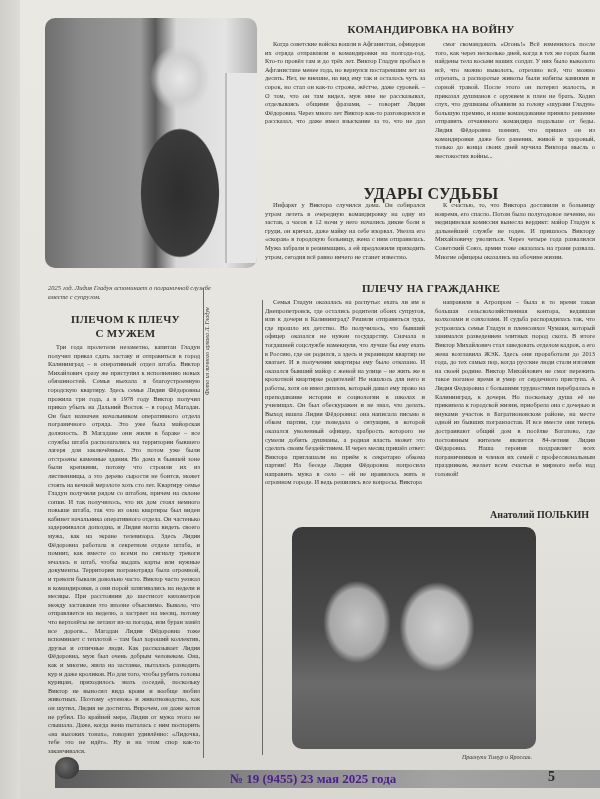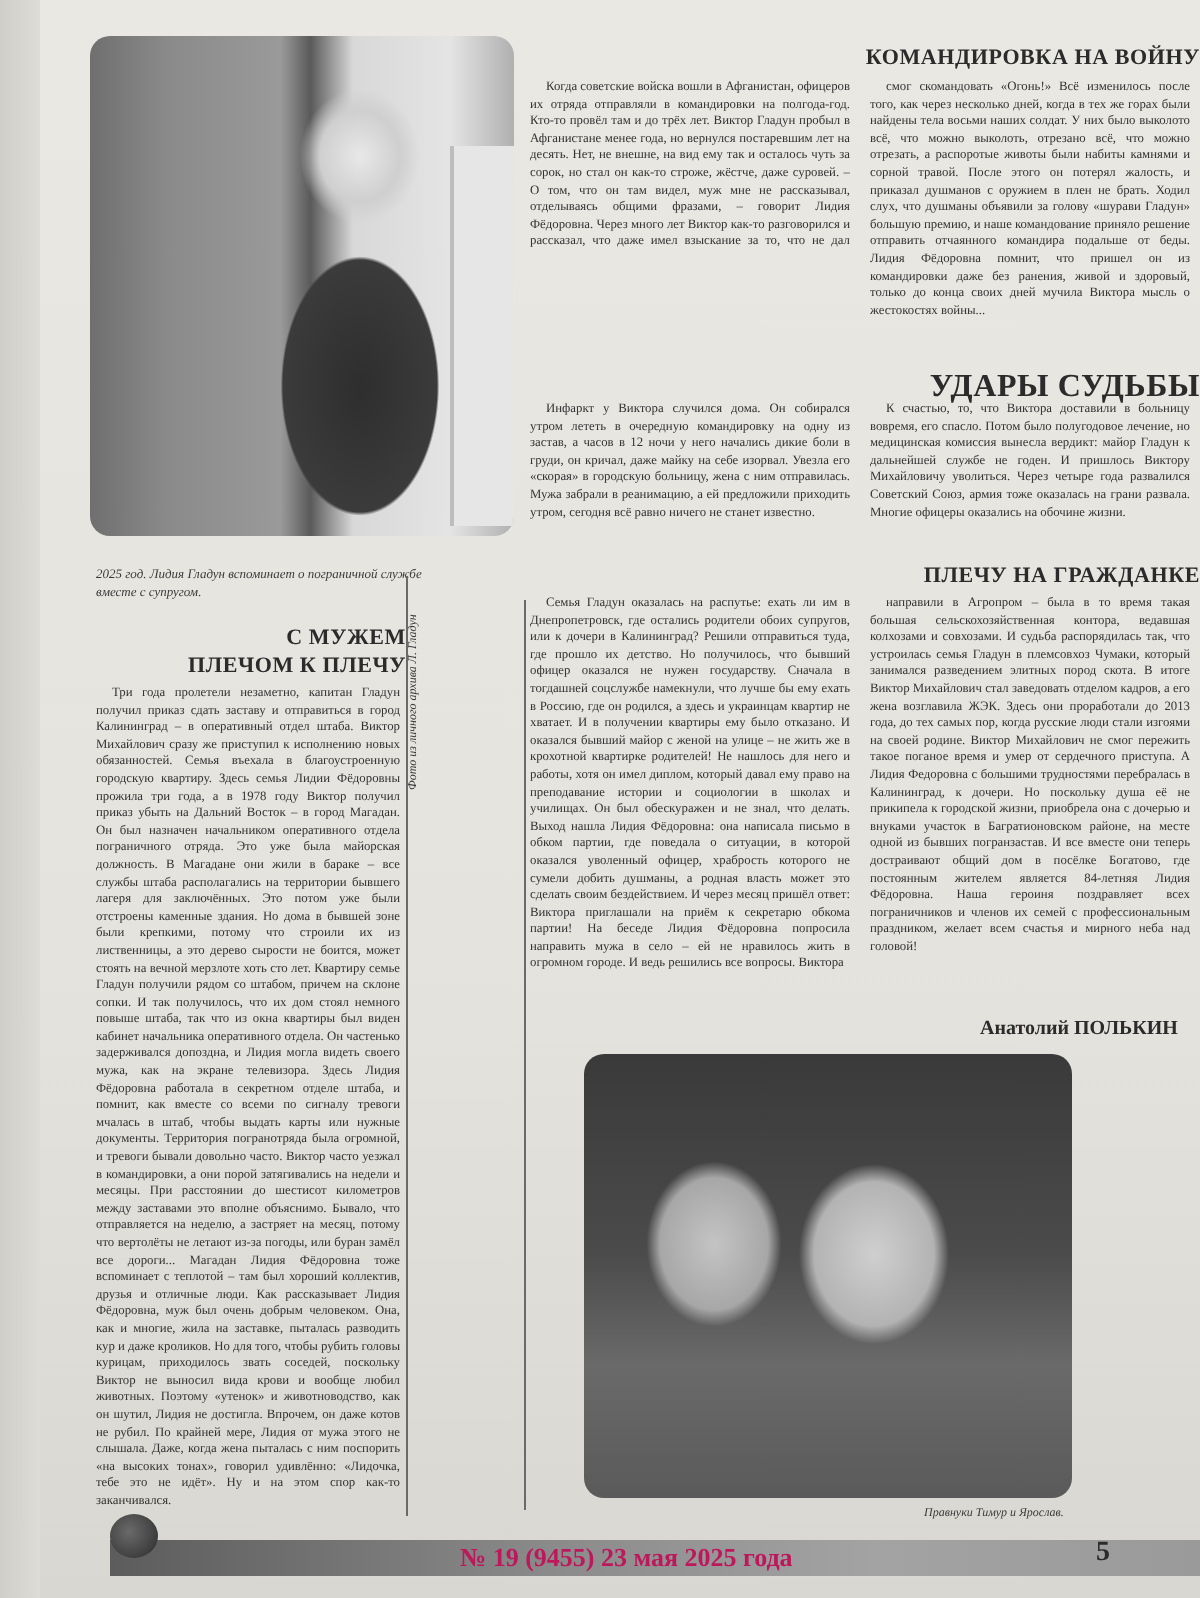--- a/index.html
+++ b/index.html
@@ -11,26 +11,26 @@
      radial-gradient(ellipse 40px 45px at 135px 60px,#e8e8e8 0%,#cfcfcf 50%,transparent 75%),
      radial-gradient(ellipse 55px 90px at 135px 175px,#2e2e2e 0%,#3b3b3b 70%,transparent 72%),
      linear-gradient(90deg,#6f6f6f 0%,#8a8a8a 18%,#9a9a9a 45%,#5a5a5a 52%,#d8d8d8 62%,#e4e4e4 85%,#b0b0b0 100%);}
   .photo1 .fridge{position:absolute;left:180px;top:55px;width:60px;height:190px;background:#e6e6e6;border-left:2px solid #bdbdbd;}
   .photo2{left:292px;top:527px;width:244px;height:222px;background:
      radial-gradient(ellipse 50px 60px at 145px 100px,#cfcfcf 0%,#b3b3b3 60%,transparent 75%),
      radial-gradient(ellipse 45px 55px at 65px 95px,#c4c4c4 0%,#a7a7a7 60%,transparent 75%),
      linear-gradient(180deg,#3a3a3a 0%,#4b4b4b 45%,#6a6a6a 70%,#5a5a5a 100%);}
   .caption{position:absolute;font-style:italic;font-size:6.5px;line-height:9px;color:#3a3a3a;}
   .vcaption{position:absolute;font-style:italic;font-size:6px;color:#3a3a3a;transform:rotate(-90deg);transform-origin:left top;white-space:nowrap;}
-  .headline{position:absolute;font-weight:bold;text-align:right;color:#2b2b2b;letter-spacing:0.3px;}
+  .headline{position:absolute;font-weight:bold;text-align:center;color:#2b2b2b;letter-spacing:0.3px;}
   .col{position:absolute;font-size:6.4px;line-height:8.6px;text-align:justify;color:#333;}
   .col p{margin:0;text-indent:8px;}
   .vline{position:absolute;width:1px;background:#6a6a6a;}
   .footer-bar{position:absolute;left:55px;top:770px;width:545px;height:18px;background:linear-gradient(90deg,#5c5c5c,#8a8a8a 40%,#a3a3a3 70%,#9a9a9a);}
-  .footer-text{position:absolute;left:230px;top:771px;font-size:13px;font-weight:bold;color:#be185d;}
+  .footer-text{position:absolute;left:230px;top:771px;font-size:13px;font-weight:bold;color:#4c1d95;}
   .footer-page{position:absolute;left:548px;top:769px;font-size:14px;font-weight:bold;color:#2b2b2b;}
   .logo{position:absolute;left:55px;top:757px;width:24px;height:22px;border-radius:50%;background:radial-gradient(circle at 40% 40%,#6a6a6a,#2b2b2b);}
   .author{position:absolute;font-weight:bold;font-size:10px;color:#2b2b2b;}
 </style>
 </head>
 <body>
 
 <div class="leftshade"></div>
 <div class="sheet"></div>
 
@@ -60,22 +60,22 @@
 <div class="vline" style="left:262px;top:300px;height:455px;"></div>
 <div class="col" style="left:265px;top:298px;width:160px;height:223px;overflow:hidden;">
     <p>Семья Гладун оказалась на распутье: ехать ли им в Днепропетровск, где остались родители обоих супругов, или к дочери в Калининград? Решили отправиться туда, где прошло их детство. Но получилось, что бывший офицер оказался не нужен государству. Сначала в тогдашней соцслужбе намекнули, что лучше бы ему ехать в Россию, где он родился, а здесь и украинцам квартир не хватает. И в получении квартиры ему было отказано. И оказался бывший майор с женой на улице – не жить же в крохотной квартирке родителей! Не нашлось для него и работы, хотя он имел диплом, который давал ему право на преподавание истории и социологии в школах и училищах. Он был обескуражен и не знал, что делать. Выход нашла Лидия Фёдоровна: она написала письмо в обком партии, где поведала о ситуации, в которой оказался уволенный офицер, храбрость которого не сумели добить душманы, а родная власть может это сделать своим бездействием. И через месяц пришёл ответ: Виктора приглашали на приём к секретарю обкома партии! На беседе Лидия Фёдоровна попросила направить мужа в село – ей не нравилось жить в огромном городе. И ведь решились все вопросы. Виктора</p>
   </div>
 <div class="col" style="left:435px;top:298px;width:160px;height:203px;overflow:hidden;">
     <p>направили в Агропром – была в то время такая большая сельскохозяйственная контора, ведавшая колхозами и совхозами. И судьба распорядилась так, что устроилась семья Гладун в племсовхоз Чумаки, который занимался разведением элитных пород скота. В итоге Виктор Михайлович стал заведовать отделом кадров, а его жена возглавила ЖЭК. Здесь они проработали до 2013 года, до тех самых пор, когда русские люди стали изгоями на своей родине. Виктор Михайлович не смог пережить такое поганое время и умер от сердечного приступа. А Лидия Федоровна с большими трудностями перебралась в Калининград, к дочери. Но поскольку душа её не прикипела к городской жизни, приобрела она с дочерью и внуками участок в Багратионовском районе, на месте одной из бывших погранзастав. И все вместе они теперь достраивают общий дом в посёлке Богатово, где постоянным жителем является 84-летняя Лидия Фёдоровна. Наша героиня поздравляет всех пограничников и членов их семей с профессиональным праздником, желает всем счастья и мирного неба над головой!</p>
   </div>
 <div class="author" style="left:490px;top:509px;">Анатолий ПОЛЬКИН</div>
 
 <div class="headline" style="left:48px;top:312px;width:155px;font-size:11px;line-height:14px;">
+  <div>ПЛЕЧОМ К ПЛЕЧУ</div>
   <div>С МУЖЕМ</div>
-  <div>ПЛЕЧОМ К ПЛЕЧУ</div>
 </div>
 <div class="vline" style="left:203px;top:288px;height:470px;"></div>
 <div class="col" style="left:48px;top:343px;width:152px;height:420px;overflow:hidden;">
     <p>Три года пролетели незаметно, капитан Гладун получил приказ сдать заставу и отправиться в город Калининград – в оперативный отдел штаба. Виктор Михайлович сразу же приступил к исполнению новых обязанностей. Семья въехала в благоустроенную городскую квартиру. Здесь семья Лидии Фёдоровны прожила три года, а в 1978 году Виктор получил приказ убыть на Дальний Восток – в город Магадан. Он был назначен начальником оперативного отдела пограничного отряда. Это уже была майорская должность. В Магадане они жили в бараке – все службы штаба располагались на территории бывшего лагеря для заключённых. Это потом уже были отстроены каменные здания. Но дома в бывшей зоне были крепкими, потому что строили их из лиственницы, а это дерево сырости не боится, может стоять на вечной мерзлоте хоть сто лет. Квартиру семье Гладун получили рядом со штабом, причем на склоне сопки. И так получилось, что их дом стоял немного повыше штаба, так что из окна квартиры был виден кабинет начальника оперативного отдела. Он частенько задерживался допоздна, и Лидия могла видеть своего мужа, как на экране телевизора. Здесь Лидия Фёдоровна работала в секретном отделе штаба, и помнит, как вместе со всеми по сигналу тревоги мчалась в штаб, чтобы выдать карты или нужные документы. Территория погранотряда была огромной, и тревоги бывали довольно часто. Виктор часто уезжал в командировки, а они порой затягивались на недели и месяцы. При расстоянии до шестисот километров между заставами это вполне объяснимо. Бывало, что отправляется на неделю, а застряет на месяц, потому что вертолёты не летают из-за погоды, или буран замёл все дороги... Магадан Лидия Фёдоровна тоже вспоминает с теплотой – там был хороший коллектив, друзья и отличные люди. Как рассказывает Лидия Фёдоровна, муж был очень добрым человеком. Она, как и многие, жила на заставке, пыталась разводить кур и даже кроликов. Но для того, чтобы рубить головы курицам, приходилось звать соседей, поскольку Виктор не выносил вида крови и вообще любил животных. Поэтому «утенок» и животноводство, как он шутил, Лидия не достигла. Впрочем, он даже котов не рубил. По крайней мере, Лидия от мужа этого не слышала. Даже, когда жена пыталась с ним поспорить «на высоких тонах», говорил удивлённо: «Лидочка, тебе это не идёт». Ну и на этом спор как-то заканчивался.</p>
   </div>
 
 <div class="photo photo2"></div>
 <div class="caption" style="left:462px;top:753px;font-size:6px;">Правнуки Тимур и Ярослав.</div>
 
 <div class="footer-bar"></div>

